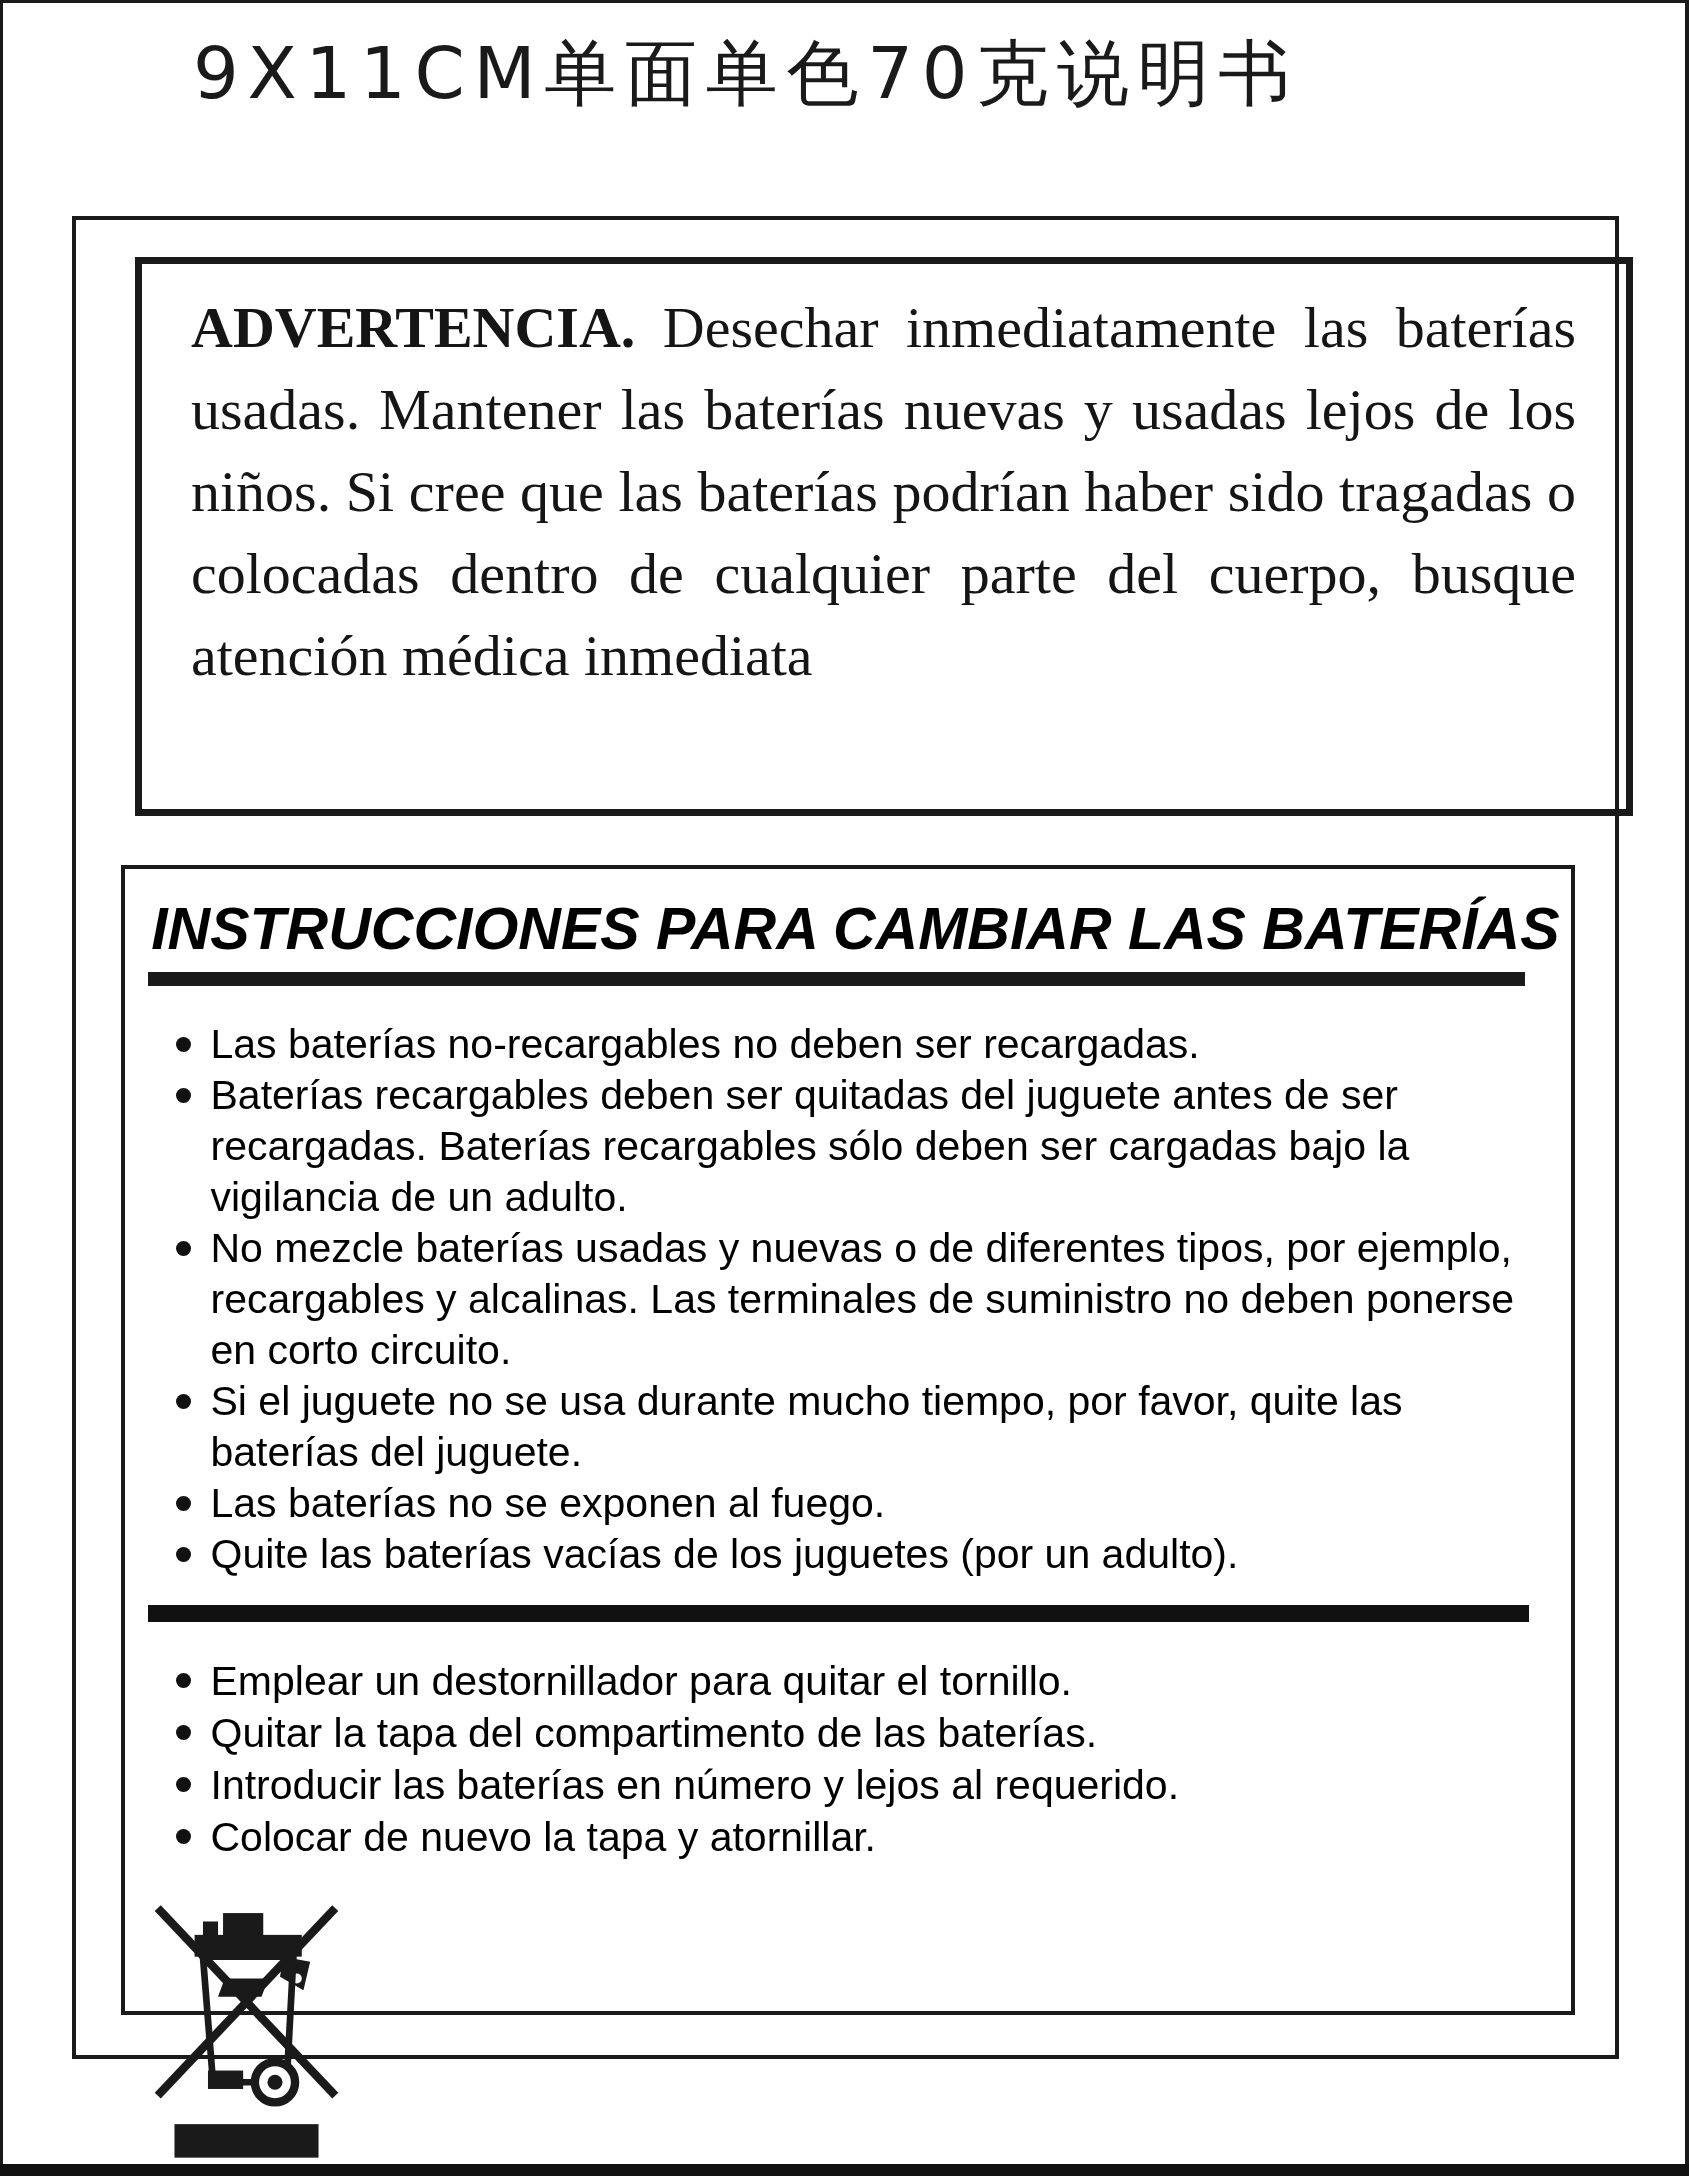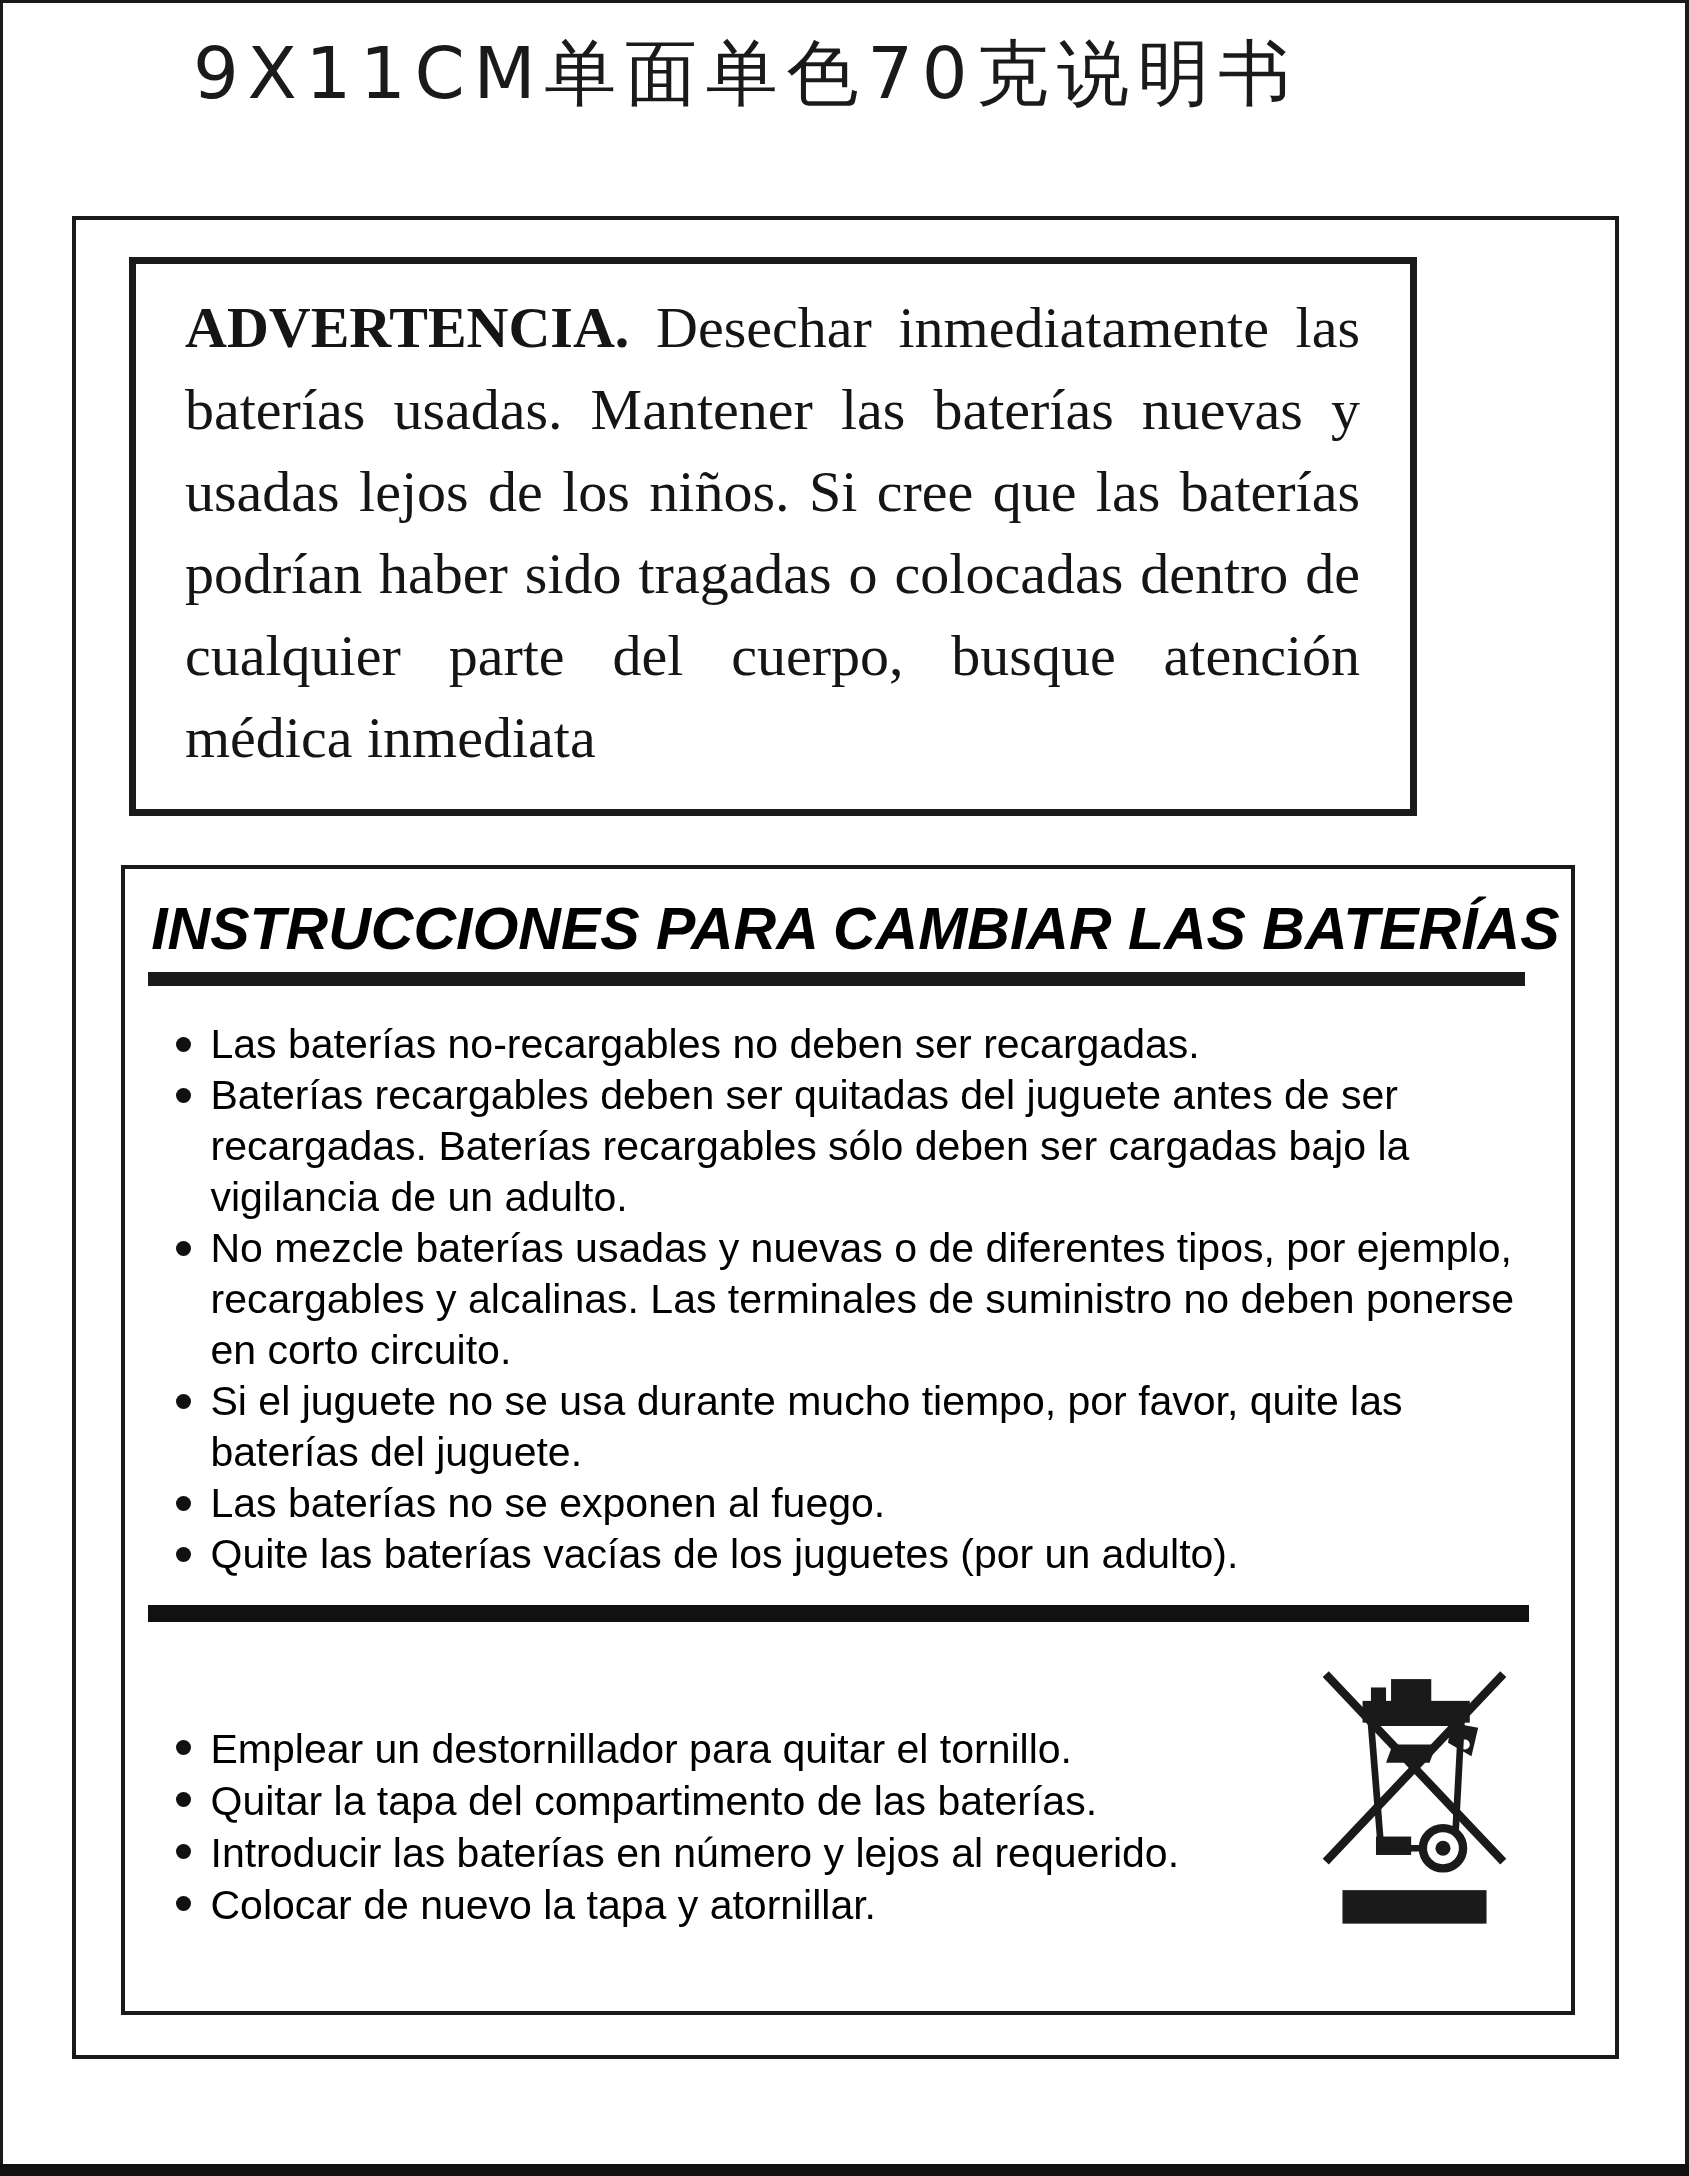--- a/index.html
+++ b/index.html
@@ -31,22 +31,22 @@
     letter-spacing:8.7px;
     white-space:nowrap;
   }
   .outer-box {
     position:absolute; left:72px; top:216px;
     width:1547px; height:1843px;
     border:4.4px solid #1a1a1a;
     box-sizing:border-box;
   }
   .warning-box {
-    position:absolute; left:53px; top:37px;
-    width:1288px; height:559px;
+    position:absolute; left:59px; top:37px;
+    width:1498px; height:559px;
     border:7.9px solid #1a1a1a;
     box-sizing:border-box;
     padding:23px 50px 0 49px;
     font-family:"Liberation Serif", serif;
     font-size:58px;
     line-height:82px;
     text-align:justify;
     color:#151515;
   }
   .warning-box b { font-weight:bold; }
@@ -86,21 +86,21 @@
     content:"";
     position:absolute; left:5.2px; top:17.5px;
     width:15px; height:15px;
     border-radius:50%;
     background:#111;
   }
   .mid-divider {
     height:17.5px; background:#111;
     margin:24.5px 26px 7px 1.7px;
   }
-  .bottom-row { display:flex; align-items:flex-end; }
+  .bottom-row { display:flex; align-items:flex-start;flex-direction:column; }
   .bottom-row ul.bullets { flex:1; margin-top:26px; line-height:52px; }
   .weee {
     width:201px;
     margin:30px 40px 0 0;
     flex:0 0 auto;
   }
   .weee svg { display:block; width:201px; height:auto; }
 </style>
 </head>
 <body>

